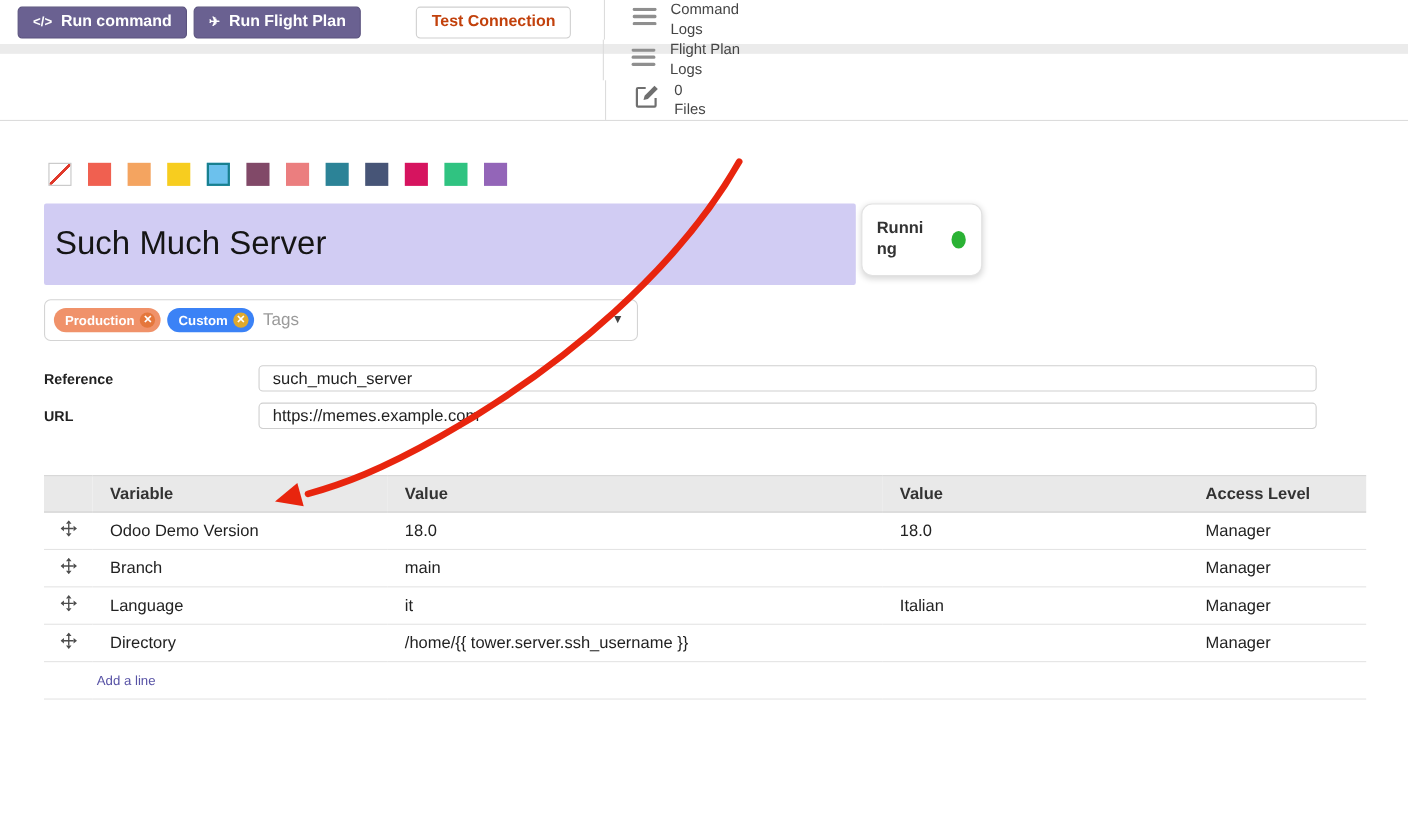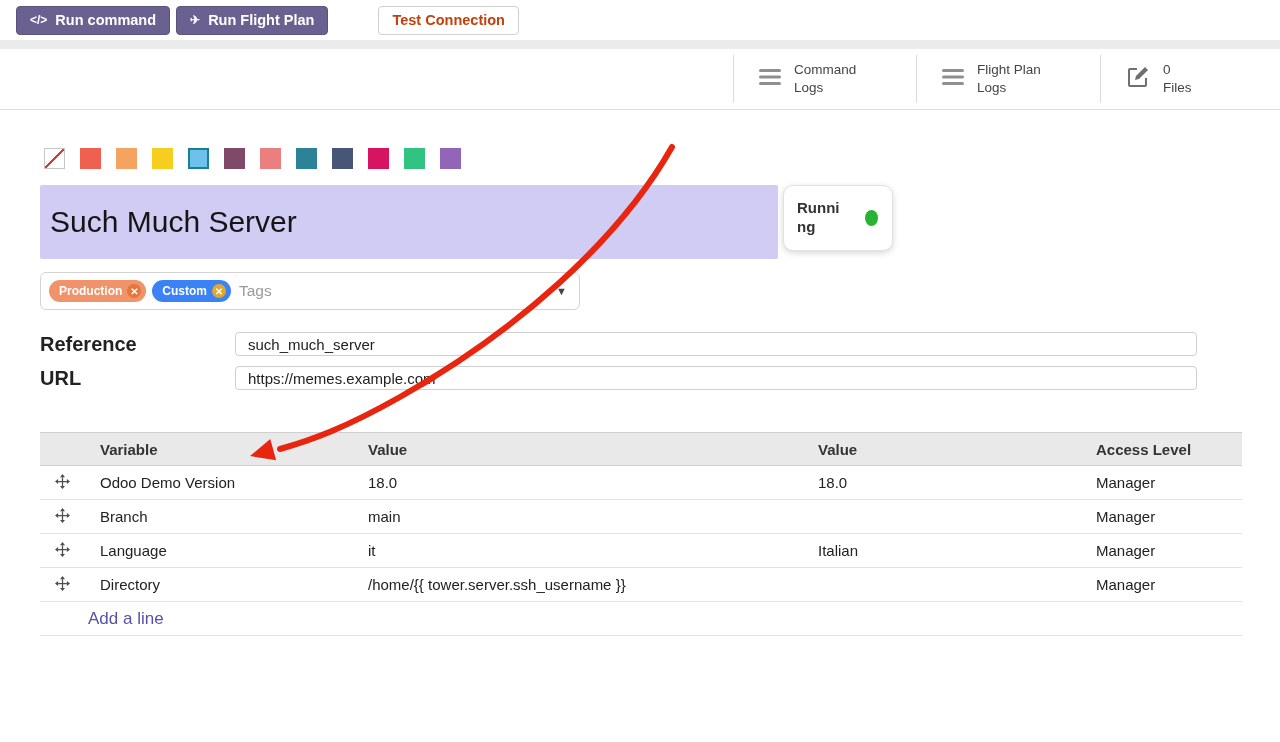--- a/index.html
+++ b/index.html
@@ -12,21 +12,21 @@
     background:#fff; display:flex; align-items:center; padding-left:16px; gap:6px; box-sizing:border-box; }
   .btn { height:29px; border-radius:4px; font-size:14.5px; font-weight:bold;
     display:inline-flex; align-items:center; gap:8px; padding:0 13px; cursor:pointer;
     font-family:inherit; border:1px solid transparent; }
   .btn-purple { background:#6a6191; color:#fff; border-color:#5b537e; }
   .btn-light { background:#fff; color:#c2410c; border:1px solid #d0d0d0; font-weight:bold;margin-left:44px; }
   .btn-icon { font-size:12px; font-weight:bold; }
   .gray-strip { position:absolute; top:40px; left:0; width:100%; height:9px; background:#ebebeb; }
   
   .page-header { position:absolute; top:49px; left:0; width:100%; height:61px; background:#fff;
-    border-bottom:1px solid #dcdcdc; display:flex; justify-content:flex-end; align-items:center; box-sizing:border-box; }
+    border-bottom:1px solid #dcdcdc; display:flex; justify-content:flex-end; align-items:center; box-sizing:border-box;flex-direction:column; }
   .stat { height:48px; border-left:1px solid #dcdcdc; display:flex; align-items:center;
     gap:13px; padding-left:25px; box-sizing:border-box; cursor:pointer; }
   .stat-1 { width:183px; } .stat-2 { width:184px; } .stat-3 { width:180px; }
   .stat-label { font-size:13.5px; color:#454545; line-height:1.35; }
   
   .content { position:absolute; top:110px; left:0; width:100%; }
   .palette { margin:38px 0 0 44px; display:flex; gap:15px; }
   .swatch { width:21px; height:21px; cursor:pointer; box-sizing:border-box; }
   .swatch.none { background:#fff; border:1px solid #c6c6c6;
     background-image:linear-gradient(to bottom right, transparent 45%, #e0392b 45%, #e0392b 55%, transparent 55%); }
@@ -44,39 +44,39 @@
   .pill { height:22px; border-radius:12px; display:inline-flex; align-items:center; gap:5px;
     padding:0 5px 0 10px; color:#fff; font-size:12px; font-weight:bold; }
   .pill-x { width:14px; height:14px; border-radius:50%; color:#fff; font-size:10px; font-weight:bold;
     display:flex; align-items:center; justify-content:center; cursor:pointer; }
   .tags-placeholder { color:#9b9b9b; font-size:15.5px; margin-left:2px; }
   .tags-caret { position:absolute; right:12px; top:50%; transform:translateY(-50%);
     color:#444; font-size:11px; cursor:pointer; }
   .field-row { display:flex; align-items:center; margin-left:40px; }
   .field-row.reference { margin-top:22px; }
   .field-row.url { margin-top:10px; }
-  .field-label { width:195px; font-size:20px; font-weight:bold; color:#222; }
+  .field-label { width:195px; font-size:13px; font-weight:bold; color:#222; }
   .field-input { width:962px; height:24px; border:1px solid #cfcfcf; border-radius:4px; outline:none;
     font-size:15px; color:#222; padding:0 12px; box-sizing:border-box; font-family:inherit; background:#fff; }
   
   .tabs-wrap { margin-top:37px; padding-left:40px; border-bottom:1px solid #d8d8d8; display:flex; height:34px; }
   .tab { padding:0 16px; line-height:34px; font-size:15px; color:#6e6198; cursor:pointer; white-space:nowrap; }
   .tab.active { background:#fff; border:1px solid #d8d8d8; border-bottom:1px solid #fff; margin-bottom:-1px;
     border-radius:4px 4px 0 0; color:#333; }
   
   .table-wrap { margin:42px 38px 0 40px; }
   table.cfg { width:1202px; border-collapse:collapse; table-layout:fixed; font-size:15px; color:#222; }
   table.cfg th { background:#e9e9e9; border-top:1px solid #cfcfcf; border-bottom:1px solid #cfcfcf;
     height:32px; text-align:left; padding:0 0 0 16px; font-weight:bold; color:#333; }
   table.cfg td { height:33px; border-bottom:1px solid #e4e4e4; padding:0 0 0 16px;
     white-space:nowrap; overflow:hidden; cursor:text; }
   .c-handle { padding:0 !important; text-align:center; cursor:move !important; }
   .drag { display:inline-flex; cursor:move; }
   .add-line-row td { padding-left:48px !important; height:34px; cursor:pointer; }
-  .add-line-link { color:#5752a5; font-size:17px; cursor:pointer; }
+  .add-line-link { color:#5752a5; font-size:12px; cursor:pointer; }
   
   .arrow-overlay { position:absolute; left:0; top:0; z-index:50; pointer-events:none; }
 </style>
 </head>
 <body>
 
 <div class="top-toolbar">
   <button class="btn btn-purple">
     <span class="btn-icon">&lt;/&gt;</span>
     <span>Run command</span>

